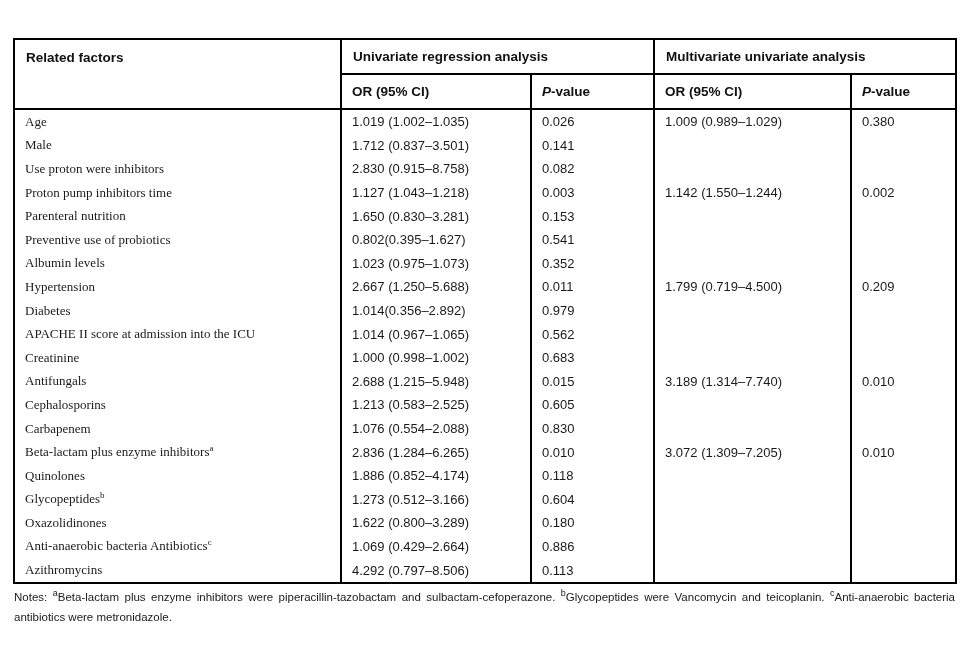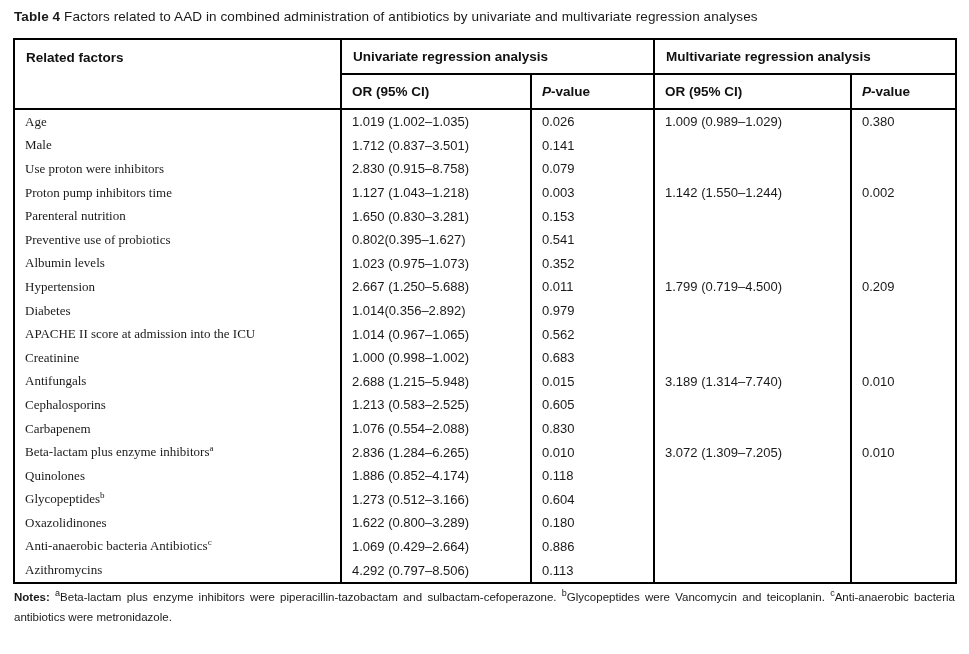--- a/index.html
+++ b/index.html
@@ -67,46 +67,42 @@
   .notes {
     position: absolute;
     left: 14px;
     top: 588px;
     width: 941px;
     font-size: 11.5px;
     line-height: 1.72;
     text-align: justify;
     color: #1a1a1a;
   }
-  .notes b { font-weight: bold; }
+  .notes b { font-weight: normal; }
   .abbr-line { text-align: center; margin-top: 42px; }
 </style>
 </head>
 <body>
 
 <div class="page">
 
-  <div class="caption">
-    <b>Table 4</b>
-    <span>Factors related to AAD in combined administration of antibiotics by univariate and multivariate regression analyses</span>
-  </div>
 
   <table class="regression">
     <colgroup>
       <col style="width:327px">
       <col style="width:190px">
       <col style="width:123px">
       <col style="width:197px">
       <col style="width:105px">
     </colgroup>
     <thead>
       <tr class="h1">
         <th rowspan="2" class="factor-head">Related factors</th>
         <th colspan="2">Univariate regression analysis</th>
-        <th colspan="2">Multivariate regression analysis</th>
+        <th colspan="2">Multivariate univariate analysis</th>
       </tr>
       <tr class="h2">
         <th>OR (95% CI)</th>
         <th><span class="pital">P</span><span>-value</span></th>
         <th>OR (95% CI)</th>
         <th><span class="pital">P</span><span>-value</span></th>
       </tr>
     </thead>
     <tbody>
 
@@ -120,21 +116,21 @@
         <tr>
         <td class="c1"><span>Male</span><sup></sup></td>
         <td>1.712 (0.837–3.501)</td>
         <td>0.141</td>
         <td></td>
         <td></td>
       </tr>
         <tr>
         <td class="c1"><span>Use proton were inhibitors</span><sup></sup></td>
         <td>2.830 (0.915–8.758)</td>
-        <td>0.079</td>
+        <td>0.082</td>
         <td></td>
         <td></td>
       </tr>
         <tr>
         <td class="c1"><span>Proton pump inhibitors time</span><sup></sup></td>
         <td>1.127 (1.043–1.218)</td>
         <td>0.003</td>
         <td>1.142 (1.550–1.244)</td>
         <td>0.002</td>
       </tr>

